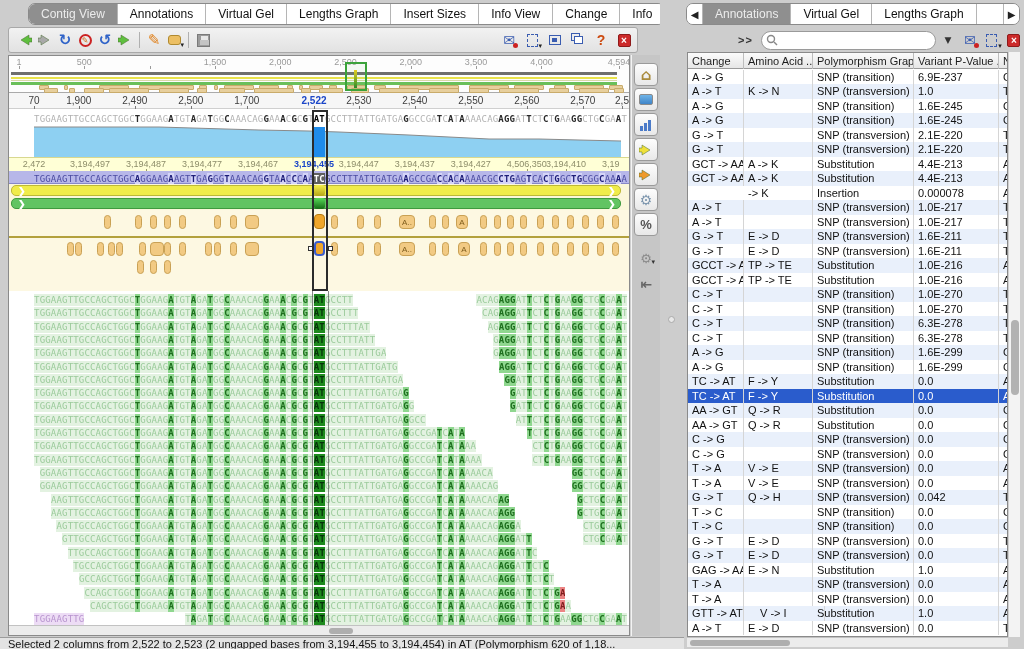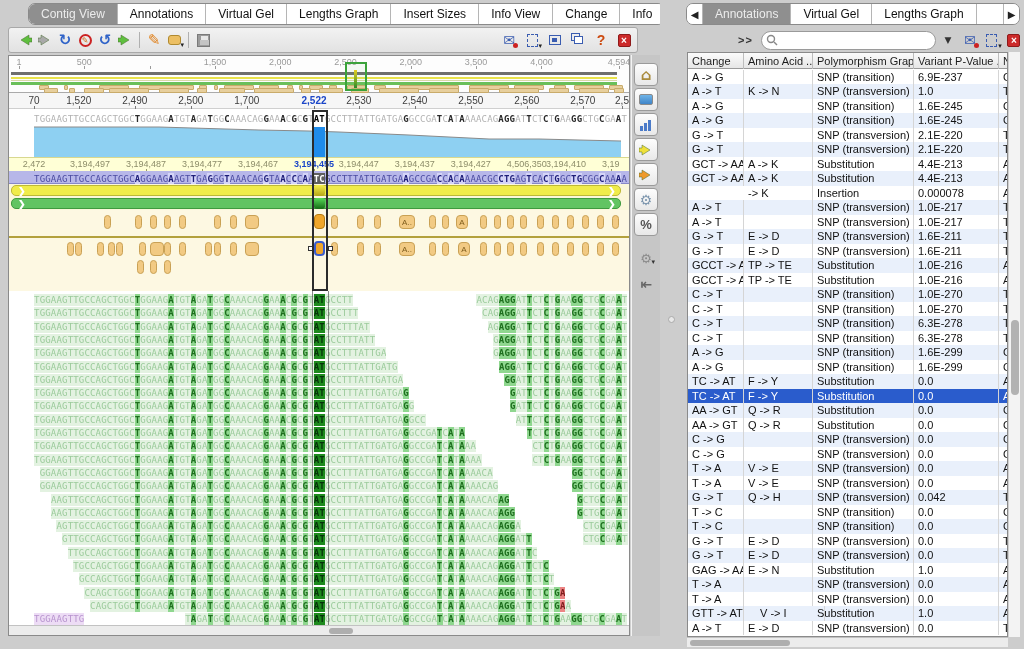--- a/index.html
+++ b/index.html
@@ -235,21 +235,21 @@
         <div class="ov-block" style="left: 490px; top: 32px; width: 40px;"></div>
         <div class="ov-block" style="left: 540px; top: 32px; width: 20px;"></div>
         <div class="ov-block" style="left: 570px; top: 32px; width: 30px;"></div>
         <div class="ov-block" style="left: 605px; top: 32px; width: 10px;"></div>
         <div class="ov-sel" style="left: 336px; top: 6px; width: 22px; height: 29px;"></div>
         <div style="position: absolute; left: 345px; top: 14px; width: 3px; height: 18px; background: linear-gradient(rgb(232, 208, 32), rgb(42, 138, 42));"></div>
       </div>
       <div class="ruler2">
         <span class="r2-label" style="left: 25px;">70</span>
         <span class="r2-mark" style="left: 25px;"></span>
-        <span class="r2-label" style="left: 69.8px;">1,520</span>
+        <span class="r2-label" style="left: 69.8px;">1,900</span>
         <span class="r2-mark" style="left: 69.8px;"></span>
         <span class="r2-label" style="left: 125.8px;">2,490</span>
         <span class="r2-mark" style="left: 125.8px;"></span>
         <span class="r2-label" style="left: 181.8px;">2,500</span>
         <span class="r2-mark" style="left: 181.8px;"></span>
         <span class="r2-label" style="left: 237.8px;">1,700</span>
         <span class="r2-mark" style="left: 237.8px;"></span>
         <span class="r2-label sel" style="left: 305px;">2,522</span>
         <span class="r2-mark" style="left: 305px;"></span>
         <span class="r2-label" style="left: 349.8px;">2,530</span>
@@ -816,13 +816,14 @@
     </div>
 
   <div class="vscroll abs" style="left:1008px; top:52px; height:585px; width:12px;">
     <div class="hthumb" style="position:absolute; left:2px; top:268px; width:8px; height:75px; background:#b2b2b2; border-radius:4px;"></div>
   </div>
 
   <div class="hscroll" style="left:687px; top:637px; width:321px;">
     <div class="hthumb" style="left:3px; width:100px;"></div>
   </div>
 
+  <div class="statusbar">Selected 2 columns from 2,522 to 2,523 (2 ungapped bases from 3,194,455 to 3,194,454) in AT (Polymorphism 620 of 1,18...</div>
 </div>
 
 </body></html>

